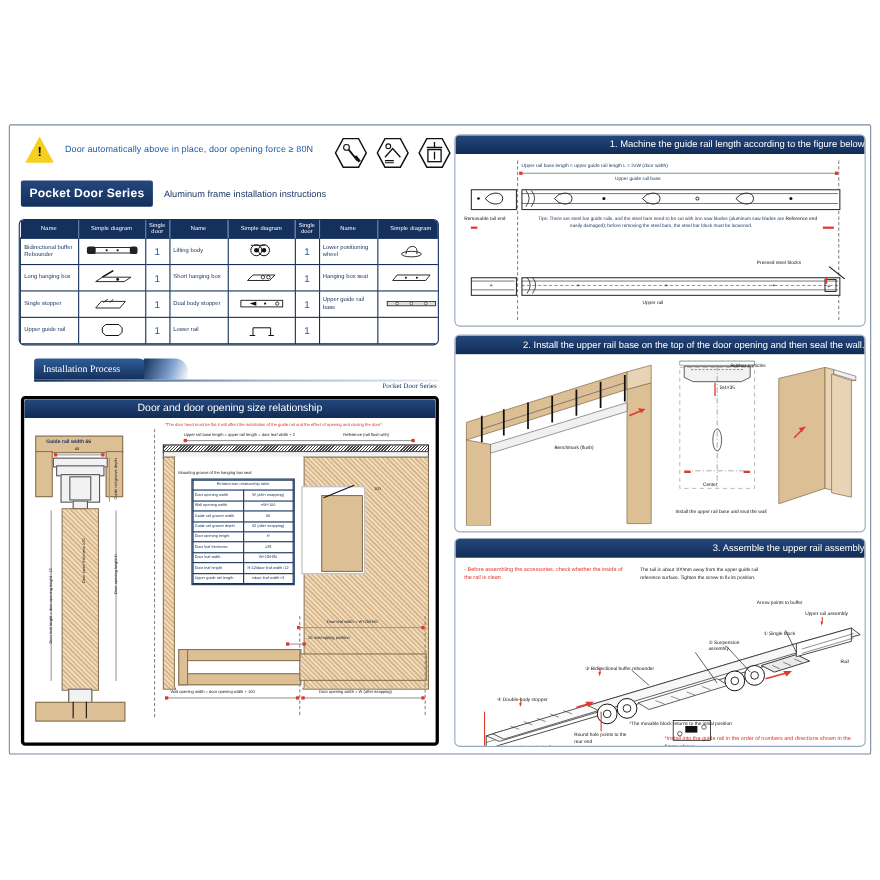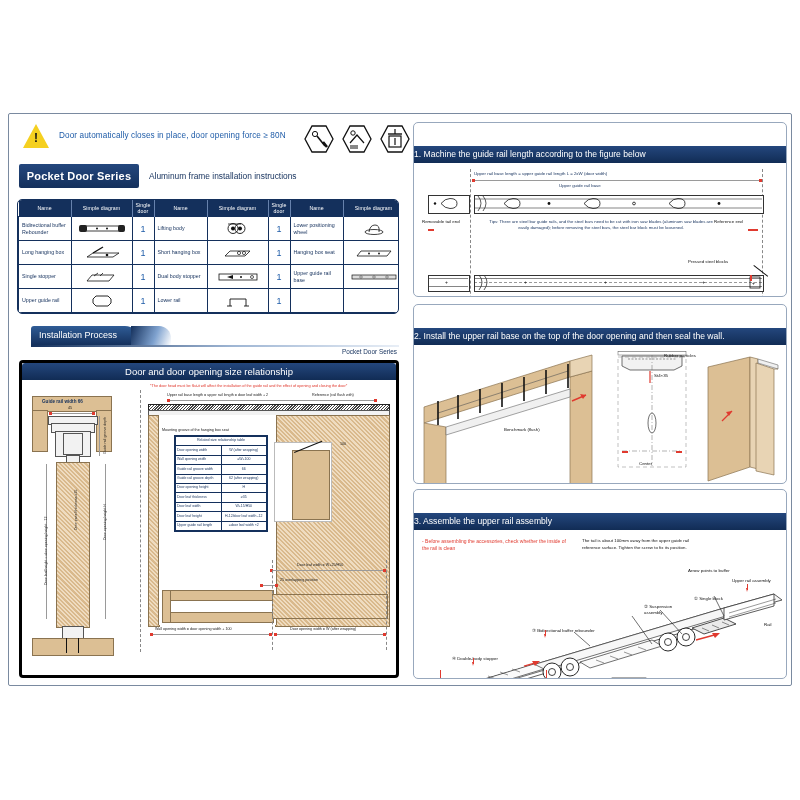--- a/index.html
+++ b/index.html
@@ -27,21 +27,21 @@
   .parts table{border-collapse:collapse;width:380px;table-layout:fixed;}
   .parts th{background:#14305c;color:#fff;font-size:5.2px;font-weight:normal;height:14px;border-right:1px solid #6782ad;letter-spacing:.1px;}
   .parts td{border:.7px solid #14305c;font-size:5.3px;color:#14305c;height:21px;vertical-align:middle;}
   .parts td.nm{padding-left:3px;line-height:1.25;}
   .parts td.qt{text-align:center;font-size:9px;color:#1f5ca8;}
   .parts td.dg{text-align:center;}
   .parts .cw1{width:50px}.parts .cw2{width:58px}.parts .cw3{width:19px}
   .dgbox{display:inline-block;width:50px;height:15px;}
 
   
-  .ip-wrap{position:absolute;left:10px;top:212px;width:380px;height:26px;}
+  .ip-wrap{position:absolute;left:10px;top:212px;width:380px;height:26px;font-family:Liberation Serif, serif;}
   .ip-tab{position:absolute;left:12px;top:0;width:108px;height:19px;background:linear-gradient(#2c5governing,#14305c);}
   .ip-tab{background:linear-gradient(#2f5c96,#14305c);border-radius:3px 14px 0 0;}
   .ip-tab span{display:block;line-height:19px;padding-left:8px;color:#fff;font-size:9px;}
   .ip-curve{position:absolute;left:112px;top:0;width:40px;height:19px;background:linear-gradient(110deg,#14305c 0%,#7fa2cf 60%,#ffffff 100%);border-radius:0 12px 0 0;}
   .ip-line{position:absolute;left:12px;top:19px;width:368px;height:2px;background:linear-gradient(90deg,#14305c,#9fb6d4 55%,#e8eef6);}
   .ip-right{position:absolute;right:2px;top:22px;font-size:6.4px;color:#14305c;}
 
   
   .lp{position:absolute;left:10px;top:246px;width:380px;height:318px;border:3px solid #000000;border-radius:4px;box-sizing:border-box;overflow:hidden;background:#fff;}
   .lp-hd{height:17px;background:linear-gradient(#24477d,#112c55);border-radius:3px 3px 0 0;}
@@ -66,21 +66,21 @@
   .rel{position:absolute;left:152px;top:55px;width:92px;border:.6px solid #14305c;background:#fff;}
   .rel table{border-collapse:collapse;width:100%;table-layout:fixed;}
   .rel td{border:.5px solid #14305c;font-size:3.5px;color:#14305c;height:8.4px;padding:0 1px;line-height:1;}
   .rel td.k{width:38px}
   .rel td.v{text-align:center}
   .rel .hd{text-align:center;font-size:3.6px;}
 
   
   .rp{position:absolute;left:6px;width:374px;border:1px solid #98a8bd;border-radius:5px;box-sizing:border-box;background:#fff;overflow:hidden;}
   .rp-hd{height:17px;background:linear-gradient(#24477d,#112c55);}
-  .rp-hd span{display:block;text-align:left;line-height:17px;color:#fff;font-size:8.6px;margin-top:23px;}
+  .rp-hd span{display:block;text-align:right;line-height:17px;color:#fff;font-size:8.6px;}
   .rp-body{position:relative;}
   #rp1{top:8px;height:175px;}
   #rp2{top:190px;height:180px;}
   #rp3{top:375px;height:190px;}
 
   .rail{position:absolute;background:#fff;border:.7px solid #333;}
   .tip{position:absolute;font-size:4.3px;color:#14305c;text-align:center;line-height:1.5;}
   .lbl{position:absolute;font-size:4.4px;color:#14305c;white-space:nowrap;}
   .lbl.blk{color:#111;}
   .redtxt{position:absolute;font-size:5px;color:#e03a2f;line-height:1.45;}
@@ -92,21 +92,21 @@
 </style>
 </head>
 <body>
 
 <div class="page">
 
   <div class="col-left">
 
     <div class="warn-row">
       <div class="warn-tri"></div>
-      <div class="warn-txt">Door automatically closes in place, door opening force ≥ 80N</div>
+      <div class="warn-txt">Door automatically above in place, door opening force ≥ 80N</div>
       <div class="hexrow">
         <div class="hex" style="left:0">
           <svg width="30" height="28" viewBox="0 0 30 28">
               <polygon points="8,1 22,1 29,14 22,27 8,27 1,14" fill="none" stroke="#111" stroke-width="1.3"></polygon>
               <circle cx="11" cy="9" r="2.6" fill="none" stroke="#111" stroke-width="1"></circle>
               <line x1="13" y1="11" x2="21" y2="21" stroke="#111" stroke-width="1.6"></line>
               <line x1="19" y1="17" x2="23" y2="22" stroke="#111" stroke-width="2.6"></line>
             </svg>
         </div>
         <div class="hex" style="left:38px">

